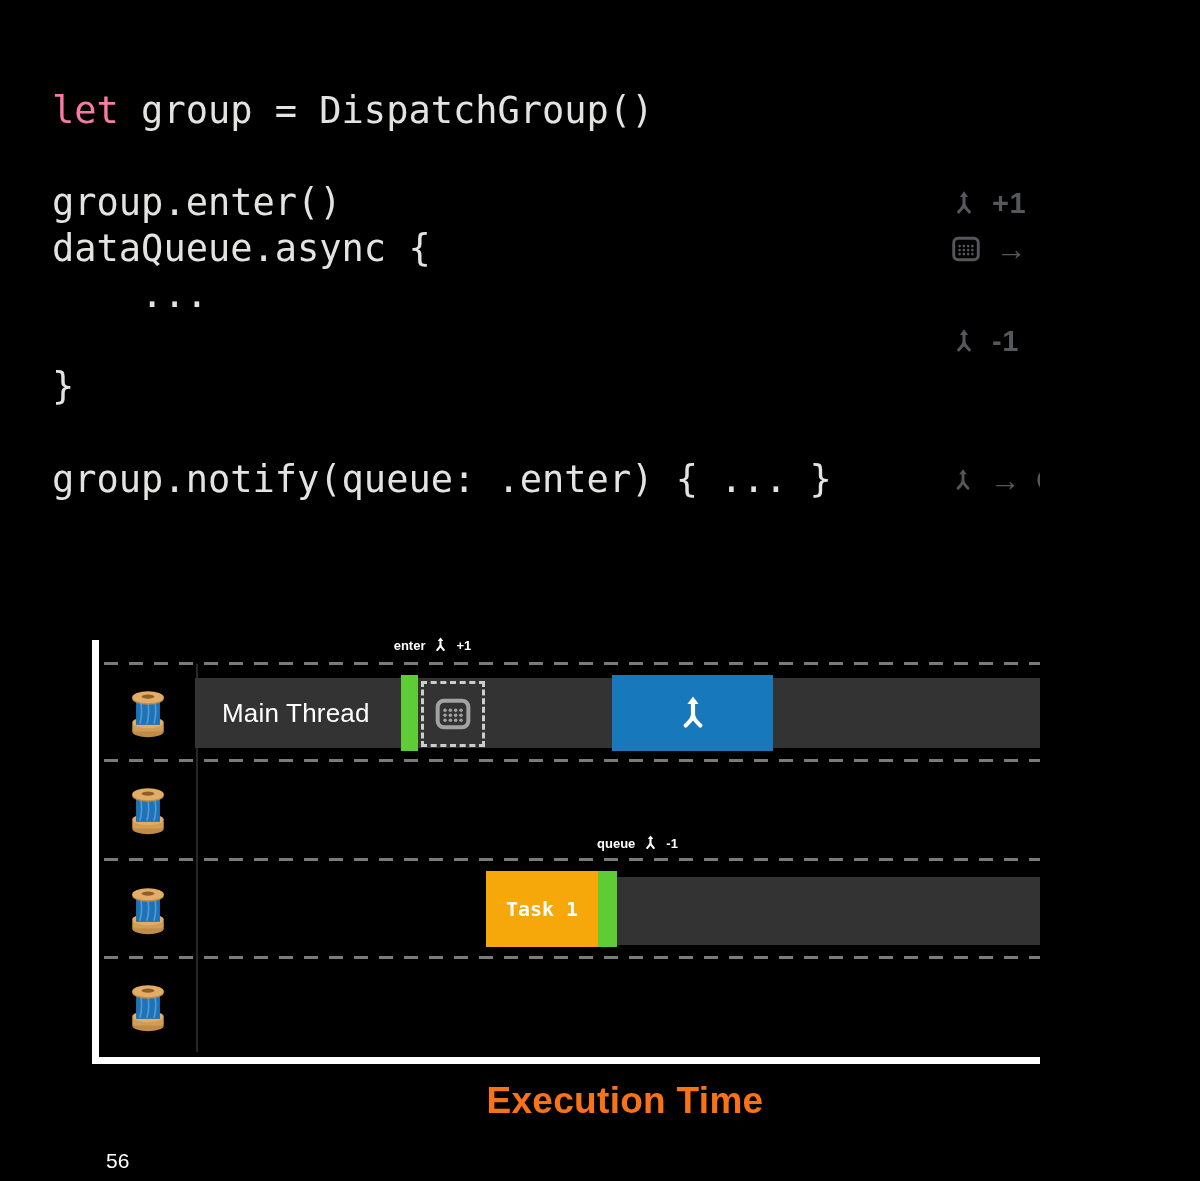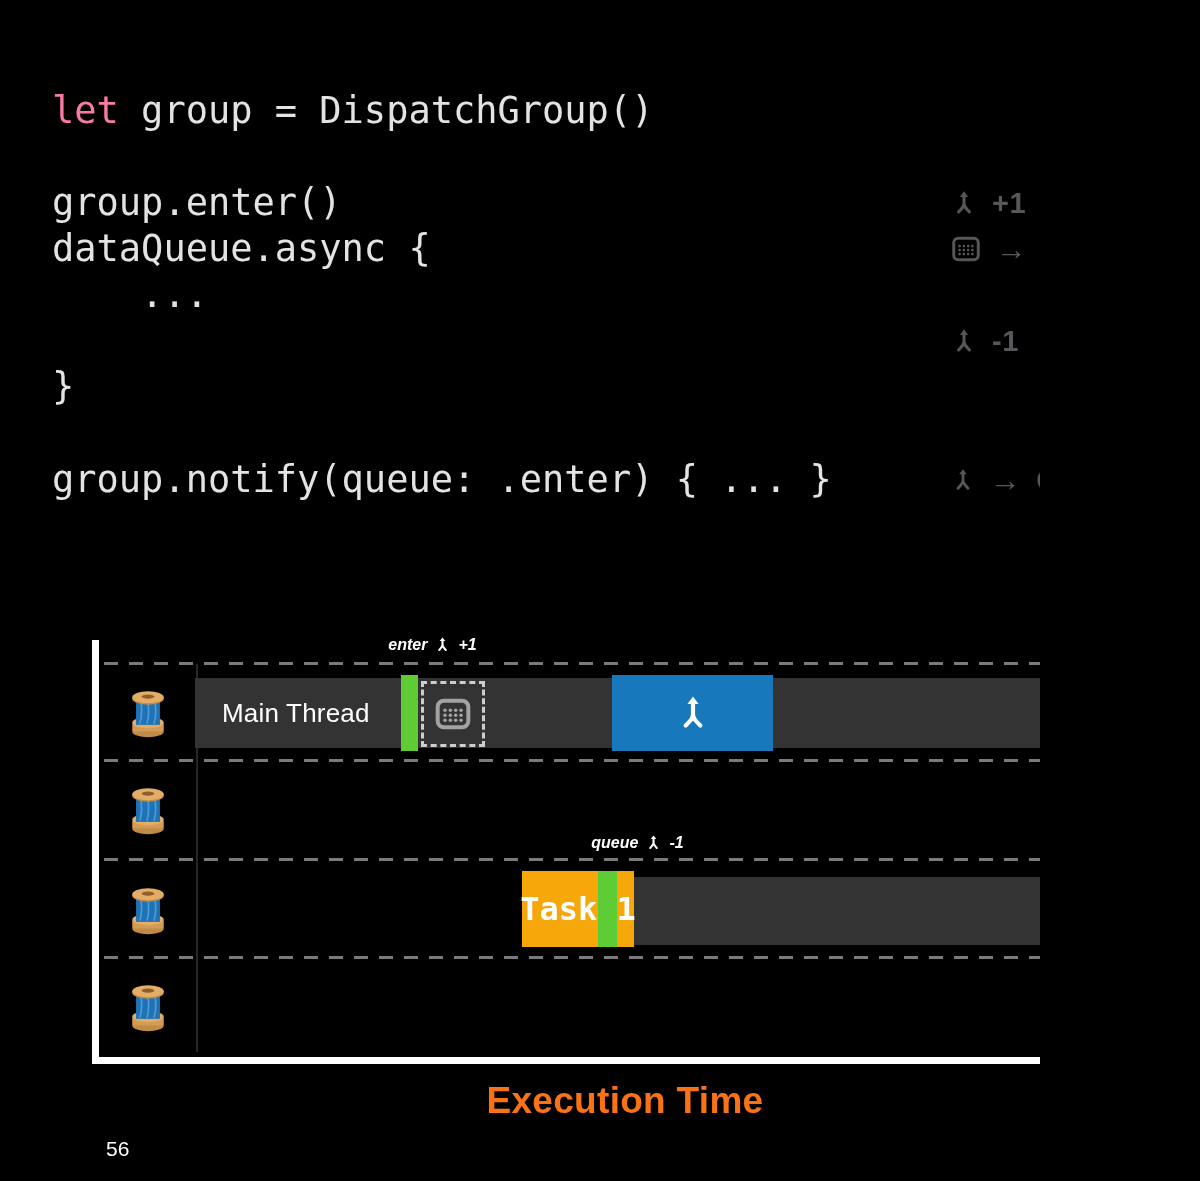--- a/index.html
+++ b/index.html
@@ -30,25 +30,25 @@
   .dashline{left:104px;width:943px;height:3px;
     background:repeating-linear-gradient(90deg,#7a7a7a 0 14px,transparent 14px 25px);}
   .lane-edge{left:196px;top:664px;width:2px;height:388px;background:#272727;}
   .bar{background:var(--bar-dark);
     clip-path:polygon(0 0,calc(100% - 48px) 0,100% 50%,calc(100% - 48px) 100%,0 100%);}
   .bar-label{color:#fff;font-size:26px;font-weight:500;letter-spacing:.2px;}
   .tick{background:var(--accent-green);}
   .queued-box{border:3px dashed #cdcdcd;display:flex;align-items:center;justify-content:center;}
   .block-blue{background:var(--accent-blue);display:flex;align-items:center;justify-content:center;}
   .block-orange{background:var(--accent-orange);display:flex;align-items:center;justify-content:center;
-    color:#fff;font-family:"DejaVu Sans Mono",monospace;font-size:32px;font-weight:700;white-space:pre;margin-left:36px;}
-  .evt-label{display:flex;align-items:flex-start;gap:7px;color:#fff;font-size:16px;font-weight:600;
-    justify-content:center;font-style:italic;}
+    color:#fff;font-family:"DejaVu Sans Mono",monospace;font-size:20px;font-weight:700;white-space:pre;}
+  .evt-label{display:flex;align-items:flex-end;gap:7px;color:#fff;font-size:13px;font-weight:600;
+    justify-content:center;}
   .axis-title{color:#f97316;font-size:37px;font-weight:700;text-align:center;letter-spacing:.3px;}
-  .page-num{color:#fff;font-size:21px;font-weight:500;}
+  .page-num{color:#fff;font-size:21px;font-weight:500;margin-top:12px;}
 </style>
 </head>
 <body>
 
 <div class="slide">
 
   <div class="code-line" style="top:88px"><span class="kw">let</span><span> group = DispatchGroup()</span></div>
   <div class="code-line" style="top:226px">dataQueue.async {</div>
   <div class="code-line" style="top:180px">group.enter()</div>
   <div class="code-line" style="top:272px">    ...</div>

